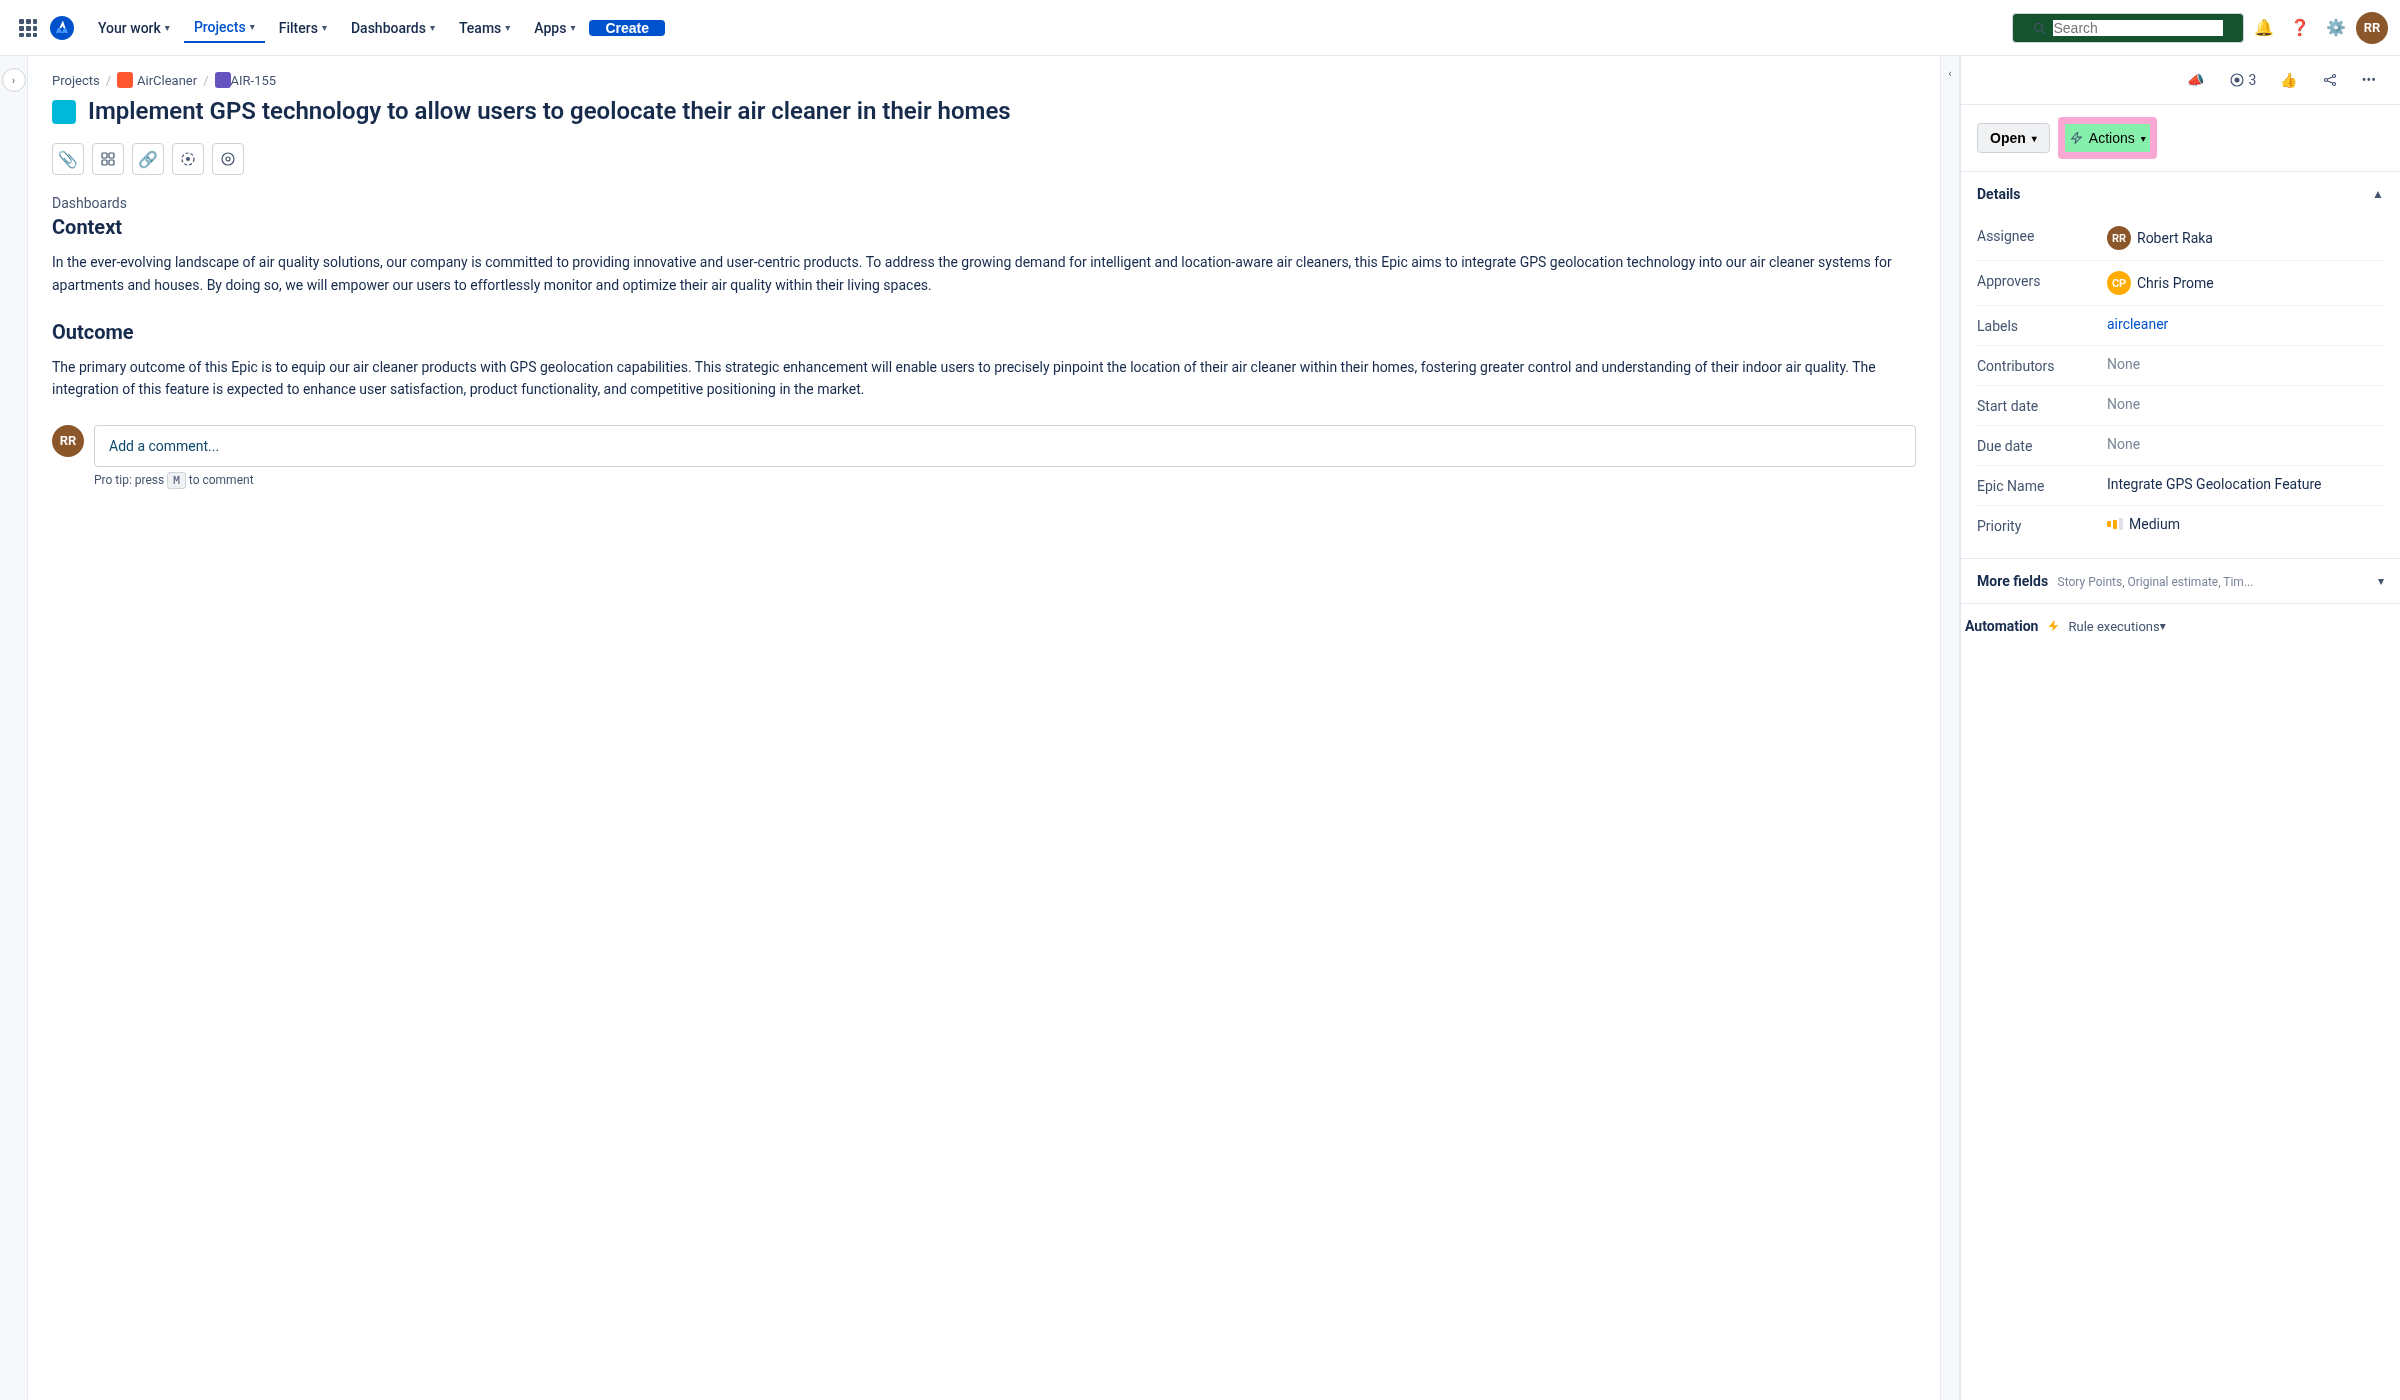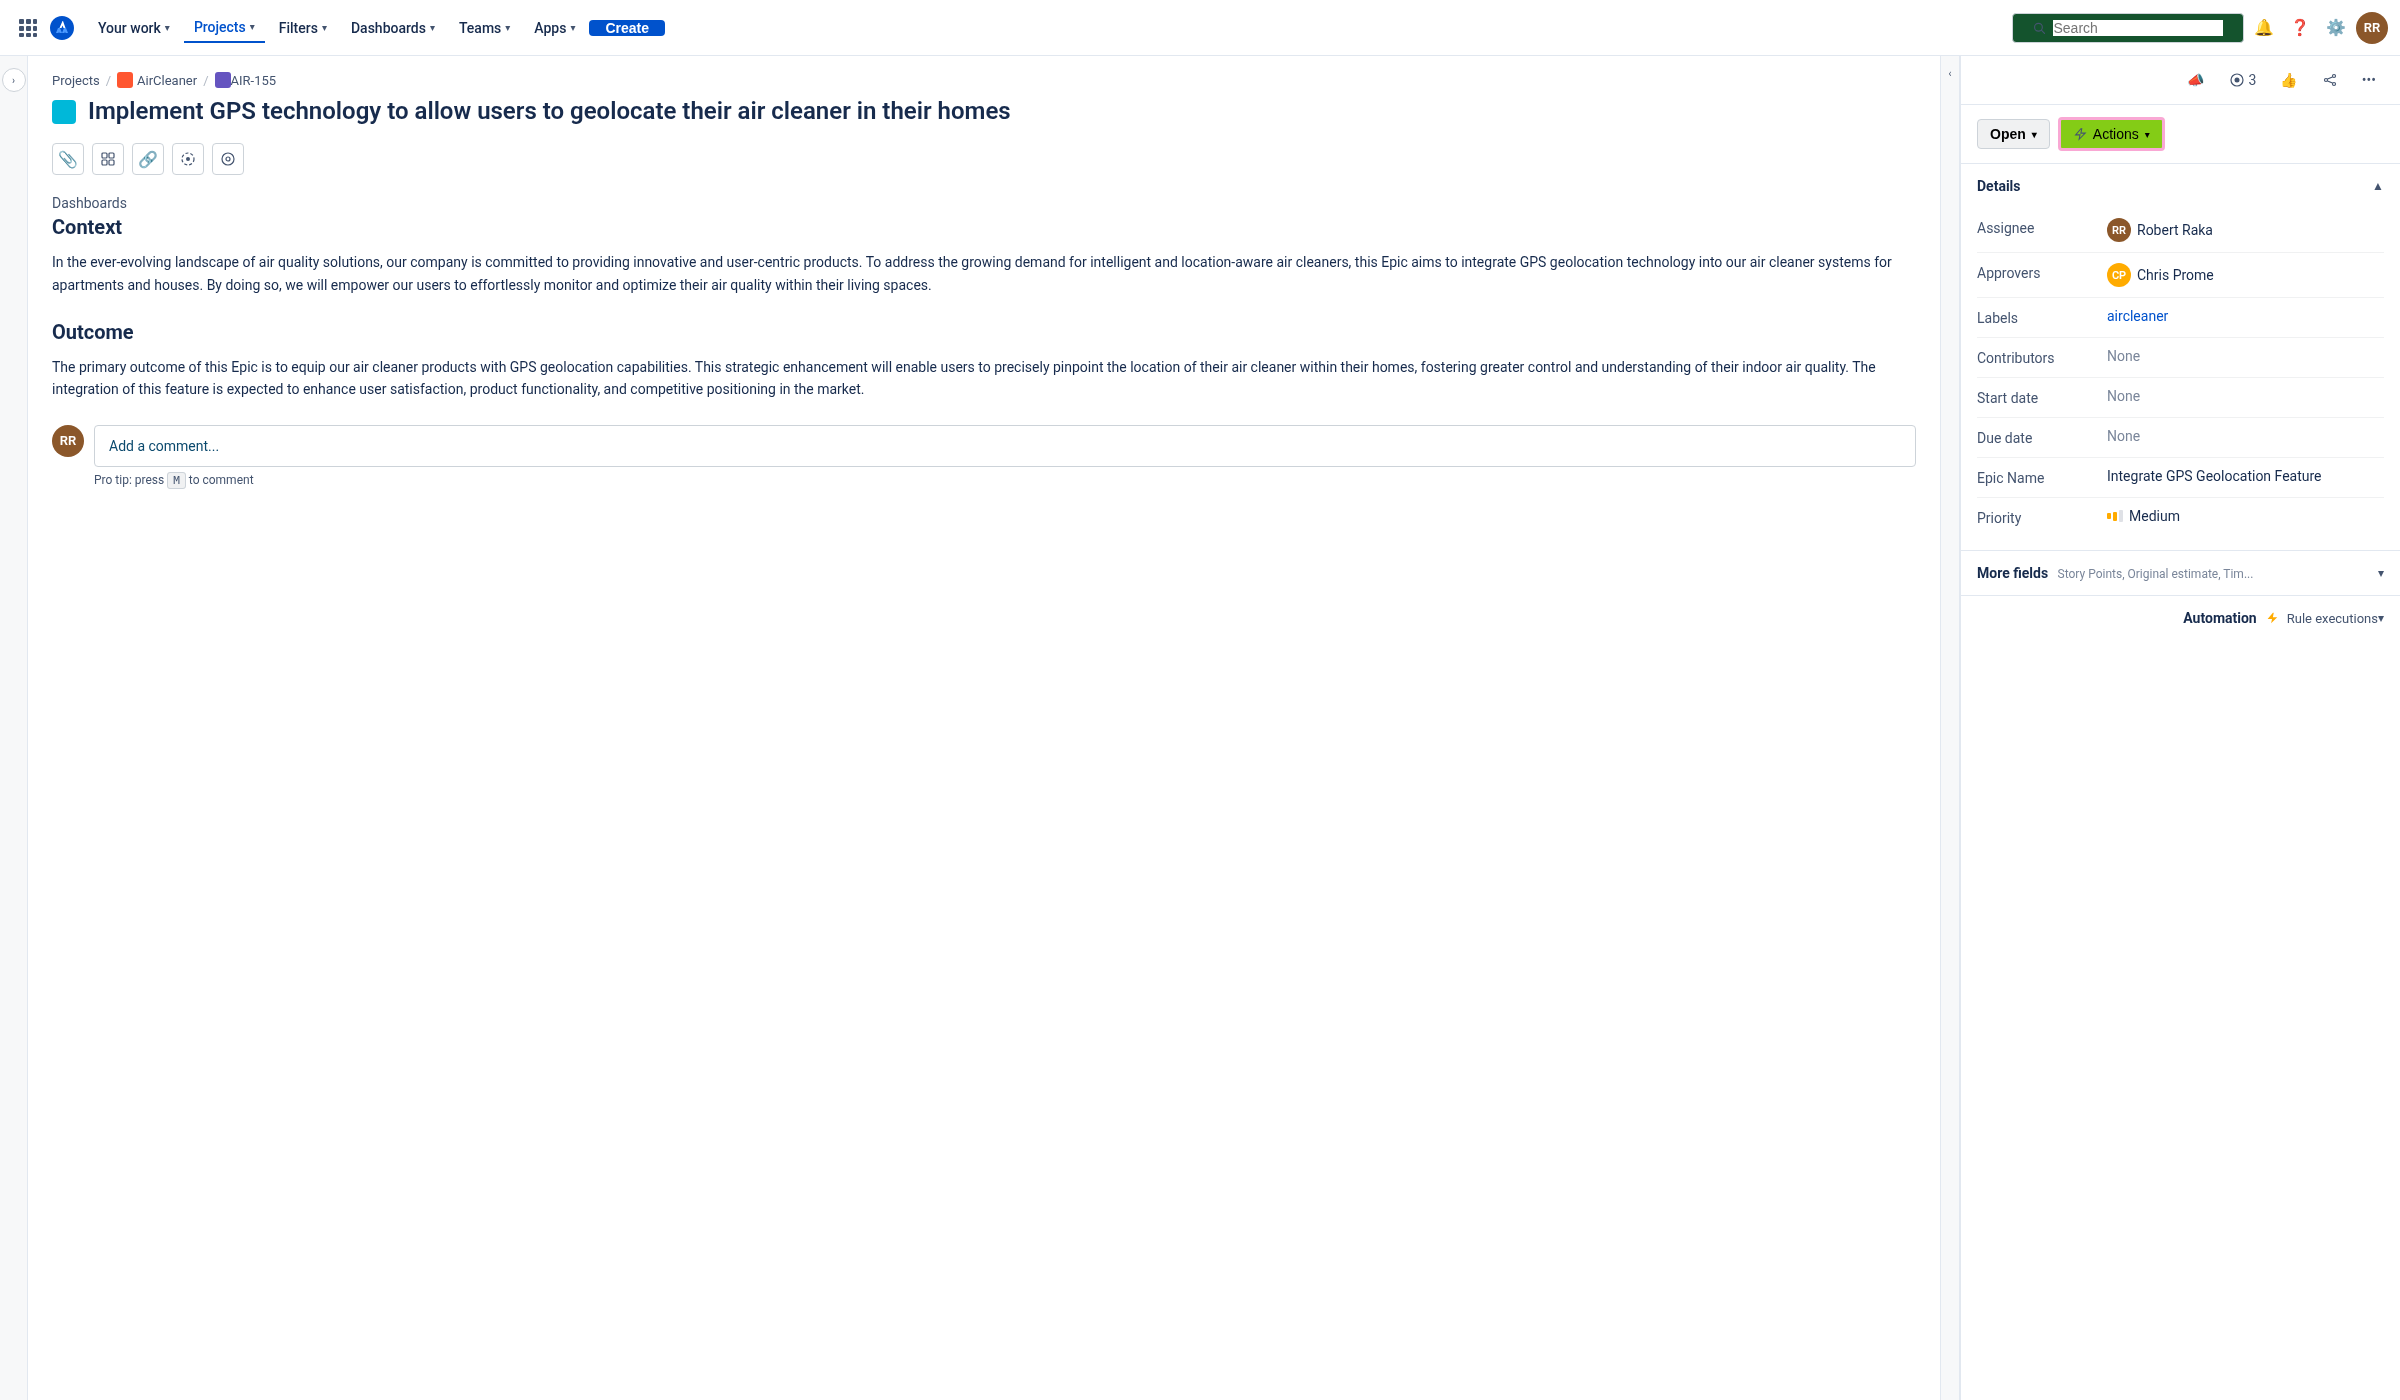--- a/index.html
+++ b/index.html
@@ -132,22 +132,22 @@
       display: flex; align-items: center; gap: 8px; padding: 12px 16px;
       border-bottom: 1px solid #e2e8f0;
     }
     .status-btn {
       display: flex; align-items: center; gap: 6px;
       background: #f0f1f2; border: 1px solid #cdd3d9; border-radius: 4px;
       padding: 6px 12px; font-size: 14px; font-weight: 600; cursor: pointer;
     }
     .actions-btn {
       display: flex; align-items: center; gap: 6px;
-      border: 3px solid #f9a8d4; border-radius: 4px; background: #84cc16;
-      padding: 6px 12px; font-size: 14px; font-weight: 500; cursor: pointer;
+      border: 7px solid #f9a8d4; border-radius: 4px; background: #86efac;
+      padding: 6px 4px; font-size: 14px; font-weight: 500; cursor: pointer;
     }
 
     
     .details-section { border-bottom: 1px solid #e2e8f0; }
     .details-header {
       display: flex; align-items: center; justify-content: space-between;
       padding: 14px 16px; cursor: pointer;
     }
     .details-title { font-size: 14px; font-weight: 700; color: #172b4d; }
 
@@ -175,22 +175,22 @@
     }
 
     .more-fields {
       display: flex; align-items: center; justify-content: space-between;
       padding: 14px 16px; cursor: pointer; border-bottom: 1px solid #e2e8f0;
     }
     .more-fields-label { font-size: 14px; font-weight: 700; color: #172b4d; text-align: right; }
     .more-fields-sub { font-size: 12px; color: #7a869a; margin-left: 6px; }
 
     .automation-section {
-      display: flex; align-items: center; justify-content: flex-end;
-      padding: 14px 16px; cursor: pointer;
+      display: flex; align-items: center; justify-content: flex-start;
+      padding: 14px 4px; cursor: pointer;
     }
     .automation-left { display: flex; align-items: center; gap: 8px; }
     .automation-title { font-size: 14px; font-weight: 700; color: #172b4d; }
 
     
     .content-area::-webkit-scrollbar,
     .right-panel::-webkit-scrollbar { width: 6px; }
     .content-area::-webkit-scrollbar-thumb,
     .right-panel::-webkit-scrollbar-thumb { background: #cdd3d9; border-radius: 3px; }
   </style>

